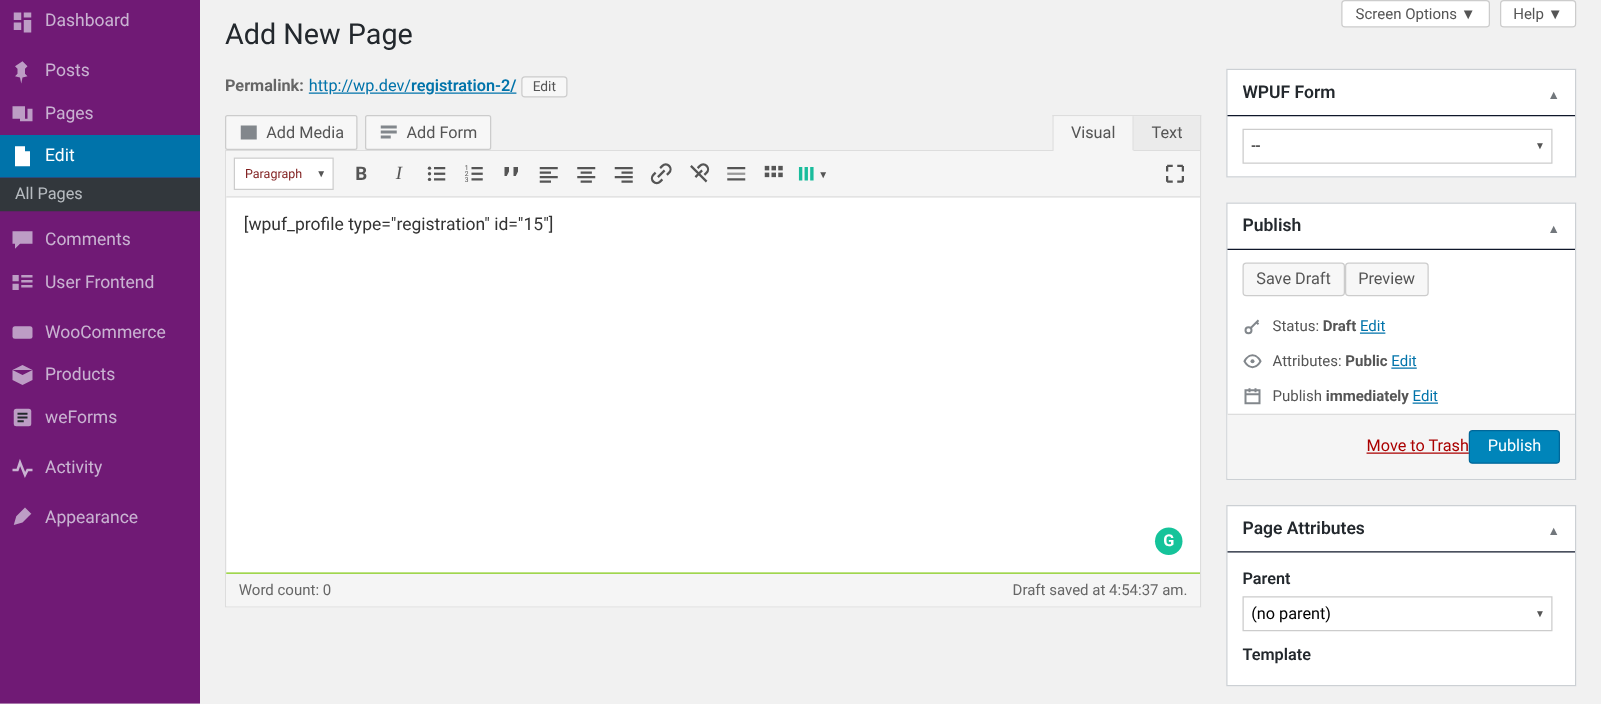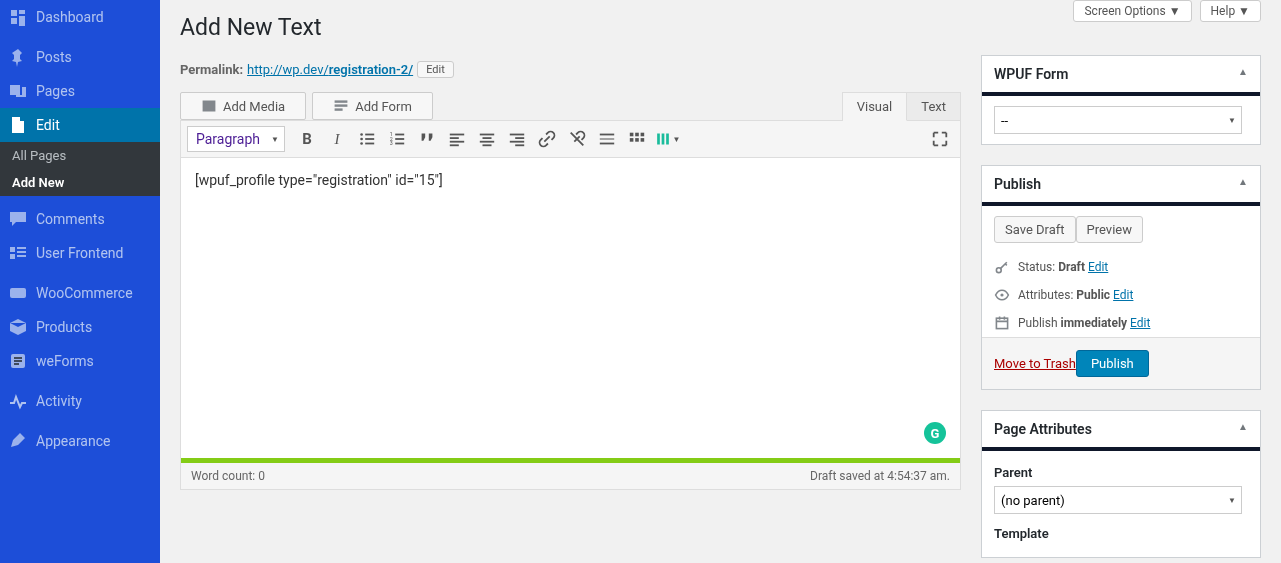--- a/index.html
+++ b/index.html
@@ -1,17 +1,17 @@
 <!DOCTYPE html>
 <html><head>
 <meta charset="utf-8">
 <style>
 *{margin:0;padding:0;box-sizing:border-box;font-family:-apple-system,BlinkMacSystemFont,"Segoe UI",Roboto,Oxygen-Sans,Ubuntu,Cantarell,"Helvetica Neue",sans-serif}
 body{background:#f1f1f1;font-size:13px;color:#444;width:1281px;height:563px;overflow:hidden;position:relative}
-.sidebar{position:absolute;left:0;top:0;width:160px;height:563px;background:#1d4ed8;color:#eee}
+.sidebar{position:absolute;left:0;top:0;width:160px;height:563px;background:#701a75;color:#eee}
 .menu-item{display:flex;align-items:center;padding:8px 8px 8px 8px;color:rgba(240,245,250,0.7);font-size:14px;cursor:pointer;height:34px}
 .menu-item.current{background:#0073aa;color:#fff}
 .menu-item .icon{width:20px;height:20px;margin-right:8px;display:flex;align-items:center;justify-content:center}
 .menu-item .icon svg{width:20px;height:20px;fill:rgba(240,245,250,0.6)}
 .menu-item.current .icon svg{fill:#fff}
 .submenu{background:#32373c}
 .submenu-item{padding:6px 12px;font-size:13px;color:rgba(240,245,250,0.7);cursor:pointer}
 .submenu-item.current{color:#fff;font-weight:600}
 .arrow-right{position:absolute;right:-8px;top:50%;transform:translateY(-50%);width:0;height:0;border-top:8px solid transparent;border-bottom:8px solid transparent;border-right:8px solid #f1f1f1}
 .content{position:absolute;left:160px;top:0;right:0;padding:0 20px}
@@ -21,47 +21,47 @@
 .two-col{display:flex;gap:20px;margin-top:10px}
 .col-main{flex:1;min-width:0}
 .col-side{width:280px}
 .title-input{width:100%;font-size:22px;padding:8px 12px;border:1px solid #ddd;background:#fff;color:#32373c;height:44px}
 .permalink-row{margin-top:6px;font-size:13px;color:#666;display:flex;align-items:center;gap:4px;flex-wrap:wrap}
 .permalink-row a{color:#0073aa;text-decoration:underline}
 .permalink-slug{font-weight:600}
 .small-btn{border:1px solid #ccc;background:#f7f7f7;padding:1px 8px;font-size:11px;cursor:pointer;border-radius:3px;color:#555}
 .media-row{display:flex;justify-content:space-between;align-items:flex-end;margin-top:14px}
 .media-btns{display:flex;gap:6px}
-.media-btn{border:1px solid #ccc;background:#f7f7f7;padding:5px 20px;font-size:13px;color:#555;cursor:pointer;display:inline-flex;align-items:center;gap:6px;border-radius:2px}
+.media-btn{border:1px solid #ccc;background:#f7f7f7;padding:5px 10px;font-size:13px;color:#555;cursor:pointer;display:inline-flex;align-items:center;gap:6px;border-radius:2px}
 .editor-tabs{display:flex;border:1px solid #ddd;border-bottom:none}
 .editor-tab{padding:6px 14px;font-size:13px;color:#555;background:#ebebeb;cursor:pointer;border-right:1px solid #ddd}
 .editor-tab.active{background:#f5f5f5;color:#555;border-bottom:1px solid #f5f5f5;margin-bottom:-1px}
 .editor-tab:last-child{border-right:none}
 .editor-box{border:1px solid #ddd;background:#fff}
 .toolbar-row{background:#f5f5f5;border-bottom:1px solid #ddd;padding:4px 6px;display:flex;align-items:center;gap:2px;position:relative}
-.format-select{border:1px solid #ccc;padding:3px 24px 3px 8px;font-size:14px;background:#fff;appearance:none;position:relative;color:#4c1d95;height:26px}
+.format-select{border:1px solid #ccc;padding:3px 24px 3px 8px;font-size:10px;background:#fff;appearance:none;position:relative;color:#7f1d1d;height:26px}
 .sel-wrap{position:relative;display:inline-block;margin-right:6px}
 .sel-wrap::after{content:"▼";position:absolute;right:6px;top:50%;transform:translateY(-50%);font-size:8px;color:#555;pointer-events:none}
 .toolbar-btn{width:28px;height:28px;display:flex;align-items:center;justify-content:center;cursor:pointer;color:#555;font-size:15px;border-radius:2px}
 .toolbar-btn svg{width:18px;height:18px;fill:#555}
 .distraction{margin-left:auto}
 .editor-body{min-height:300px;padding:14px;font-size:14px;color:#333;position:relative}
 .grammarly-badge{position:absolute;right:14px;bottom:14px;width:22px;height:22px;border-radius:50%;background:#15c39a;display:flex;align-items:center;justify-content:center;color:#fff;font-weight:700;font-size:13px}
-.editor-foot{border-top:5px solid #84cc16;background:#f5f5f5;padding:6px 10px;font-size:12px;color:#666;display:flex;justify-content:space-between}
+.editor-foot{border-top:1px solid #84cc16;background:#f5f5f5;padding:6px 10px;font-size:12px;color:#666;display:flex;justify-content:space-between}
 .meta-box{background:#fff;border:1px solid #ccd0d4;margin-bottom:20px}
-.meta-head{border-bottom:4px solid #0f172a;padding:10px 12px;display:flex;justify-content:space-between;align-items:flex-start}
+.meta-head{border-bottom:1px solid #0f172a;padding:10px 12px;display:flex;justify-content:space-between;align-items:flex-end}
 .meta-head h2{font-size:14px;font-weight:600;color:#23282d}
 .meta-toggle{cursor:pointer;color:#72777c;font-size:10px}
 .meta-body{padding:10px 12px}
 .wide-select{width:100%;border:1px solid #ccc;padding:4px 6px;font-size:13px;background:#fff;appearance:none;height:28px}
 .publish-actions{display:flex;padding:10px 12px}
 .pub-line{display:flex;align-items:center;gap:8px;padding:6px 12px;font-size:12px;color:#555}
 .pub-line svg{width:16px;height:16px;fill:#82878c}
 .pub-edit{color:#0073aa;text-decoration:underline;cursor:pointer}
-.pub-major{border-top:1px solid #ddd;padding:12px;display:flex;justify-content:flex-start;align-items:center;background:#f5f5f5}
+.pub-major{border-top:1px solid #ddd;padding:12px;display:flex;justify-content:flex-end;align-items:center;background:#f5f5f5}
 .trash-link{color:#a00;text-decoration:underline;cursor:pointer;font-size:13px}
 .btn-secondary{border:1px solid #ccc;background:#f7f7f7;padding:5px 10px;font-size:13px;color:#555;cursor:pointer;border-radius:3px}
 .btn-primary{border:1px solid #006799;background:#0085ba;color:#fff;padding:5px 14px;font-size:13px;cursor:pointer;border-radius:3px;font-weight:400}
 .attr-label{font-size:13px;font-weight:600;color:#23282d;margin:4px 0 6px}
 .menu-sep{height:6px}
 </style>
 </head>
 <body>
 
 <div class="sidebar">
@@ -94,21 +94,20 @@
       <span class="icon">
         <svg viewBox="0 0 20 20">
           <path d="M4 2h8l4 4v12H4zM12 2v4h4"></path>
         </svg>
       </span>
       <span>Edit</span>
       <span class="arrow-right"></span>
     </div>
   <div class="submenu">
     <div class="submenu-item">All Pages</div>
-    <div class="submenu-item current">Add New</div>
   </div>
   <div class="menu-sep"></div>
   <div class="menu-item">
       <span class="icon">
         <svg viewBox="0 0 20 20">
           <path d="M2 3h16v10H8l-4 4v-4H2z"></path>
         </svg>
       </span>
       <span>Comments</span>
     </div>
@@ -164,21 +163,21 @@
       </span>
       <span>Appearance</span>
     </div>
 </div>
 
 <div class="content">
   <div class="topbar">
     <button class="screen-btn"><span>Screen Options</span> ▼</button>
     <button class="screen-btn"><span>Help</span> ▼</button>
   </div>
-  <h1 class="page-title">Add New Text</h1>
+  <h1 class="page-title">Add New Page</h1>
 
   <div class="two-col">
     <div class="col-main">
       <div class="permalink-row">
         <strong>Permalink:</strong>
         <a><span>http://wp.dev/</span><span class="permalink-slug">registration-2/</span></a>
         <button class="small-btn">Edit</button>
       </div>
 
       <div class="media-row">

